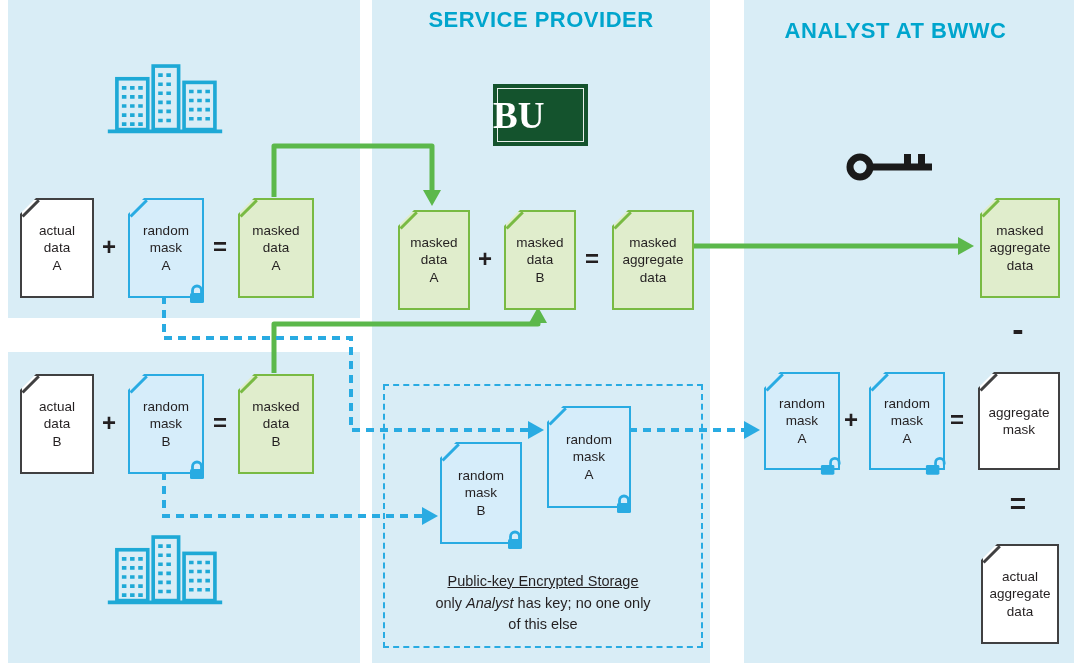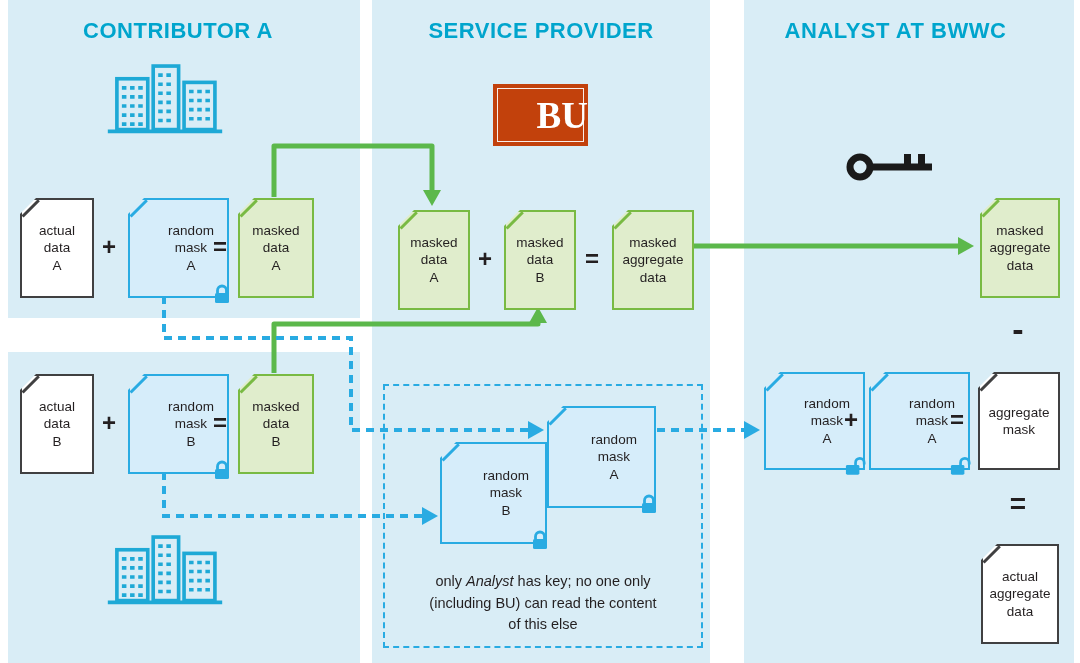--- a/index.html
+++ b/index.html
@@ -16,34 +16,34 @@
   .doc .lbl{white-space:pre-line;text-align:center;font-size:13.5px;line-height:1.28;
             position:relative;z-index:1;}
   .doc::before{content:"";position:absolute;top:-2.5px;left:-2.5px;width:0;height:0;
                border-top:16px solid #d9edf6;border-right:16px solid transparent;}
   .doc::after{content:"";position:absolute;left:-3.5px;top:6.5px;width:23px;height:2.5px;
               transform:rotate(-45deg);}
   .doc.white{background:#fff;border-color:#404041;}
   .doc.white::after{background:#404041;}
   .doc.green{background:#e0edcc;border-color:#79ba43;}
   .doc.green::after{background:#79ba43;}
-  .doc.blue{background:#d6edfa;border-color:#29abe2;padding-left:25px;}
+  .doc.blue{background:#d6edfa;border-color:#29abe2;}
   .doc.blue::after{background:#29abe2;}
   .lock{position:absolute;right:-6px;bottom:-9px;z-index:3;line-height:0;}
   .op{position:absolute;transform:translate(-50%,-50%);font-weight:bold;font-size:24px;
       z-index:2;color:#231f20;}
   .op.big{font-size:34px;}
   .op.eqbig{font-size:28px;}
   .note{position:absolute;text-align:center;font-size:15px;line-height:1.5;z-index:2;}
   .u{text-decoration:underline;}
   .storage{position:absolute;border:2px dashed #29abe2;z-index:1;}
   .storage-caption{position:absolute;left:0;right:0;bottom:10px;text-align:center;
                    font-size:14.5px;line-height:1.5;}
-  .bu-logo{position:absolute;background:#c2410c;display:flex;align-items:center;
-           justify-content:flex-end;z-index:2;}
+  .bu-logo{position:absolute;background:#14532d;display:flex;align-items:center;
+           justify-content:flex-start;z-index:2;}
   .bu-inner{position:absolute;inset:4px;border:1.5px solid rgba(255,255,255,.9);}
   .bu-text{position:relative;font-family:"Liberation Serif",serif;font-weight:bold;
            font-size:37px;color:#fff;}
   .bwwc{position:absolute;background:#fff;border:4px solid #1e3a5f;display:flex;
         flex-direction:column;align-items:center;justify-content:center;z-index:2;
         font-weight:bold;font-size:30px;line-height:.95;letter-spacing:.5px;color:#111;}
   .icon-abs{position:absolute;z-index:2;}
 </style>
 </head>
 <body>
@@ -92,21 +92,20 @@
       <path d="M164 472 V516 H422"></path>
       <path d="M629 430 H744"></path>
     </g>
     <g fill="#29abe2">
       <polygon points="528,421 528,439 544,430"></polygon>
       <polygon points="422,507 422,525 438,516"></polygon>
       <polygon points="744,421 744,439 760,430"></polygon>
     </g>
   </svg>
 
-  <div class="col-title" style="left:8px;top:18px;width:340px;">CONTRIBUTOR A</div>
   <svg class="icon-abs" style="left:106px;top:56px;" width="118" height="80" viewBox="0 0 130 86">
       <use href="#ico-buildings"></use>
     </svg>
 
   <div class="doc white" style="left:20px;top:198px;width:70px;height:96px;">
     <span class="lbl">actual
 data
 A</span>
   </div>
   <div class="op" style="left:109px;top:247px;">+</div>
@@ -145,21 +144,21 @@
   <div class="doc green" style="left:238px;top:374px;width:72px;height:96px;">
     <span class="lbl">masked
 data
 B</span>
   </div>
 
   <svg class="icon-abs" style="left:106px;top:527px;" width="118" height="80" viewBox="0 0 130 86">
       <use href="#ico-buildings"></use>
     </svg>
 
-  <div class="col-title" style="left:372px;top:18px;width:338px;">SERVICE PROVIDER</div>
+  <div class="col-title" style="left:372px;top:7px;width:338px;">SERVICE PROVIDER</div>
   <div class="bu-logo" style="left:493px;top:84px;width:95px;height:62px;">
     <span class="bu-inner"></span>
     <span class="bu-text">BU</span>
   </div>
 
   <div class="doc green" style="left:398px;top:210px;width:68px;height:96px;">
     <span class="lbl">masked
 data
 A</span>
   </div>
@@ -172,22 +171,22 @@
   <div class="op" style="left:592px;top:259px;">=</div>
   <div class="doc green" style="left:612px;top:210px;width:78px;height:96px;">
     <span class="lbl">masked
 aggregate
 data</span>
   </div>
 
 
   <div class="storage" style="left:383px;top:384px;width:316px;height:260px;">
     <div class="storage-caption">
+      <div class="u">Public-key Encrypted Storage</div>
       <div><span>only </span><em>Analyst</em><span> has key; no one only</span></div>
-      <div>(including BU) can read the content</div>
       <div>of this else</div>
     </div>
   </div>
   <div class="doc blue" style="left:440px;top:442px;width:78px;height:98px;">
     <span class="lbl">random
 mask
 B</span>
     <span class="lock"><svg width="22" height="22" viewBox="0 0 22 22">
           <path d="M6.5 10 V7.5 a4.5 4.5 0 0 1 9 0 V10" fill="none" stroke="#29abe2" stroke-width="2.8"></path>
           <rect x="4" y="10" width="14" height="10" rx="1.5" fill="#29abe2"></rect>

